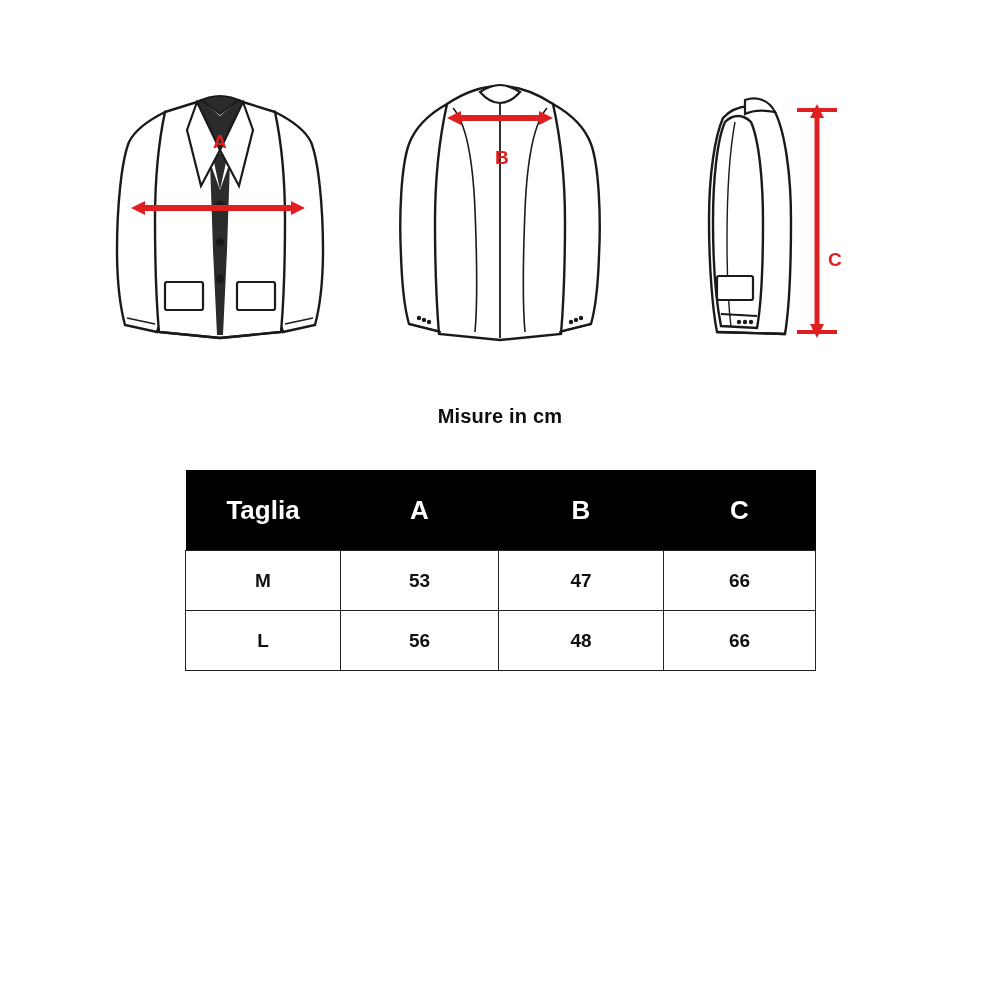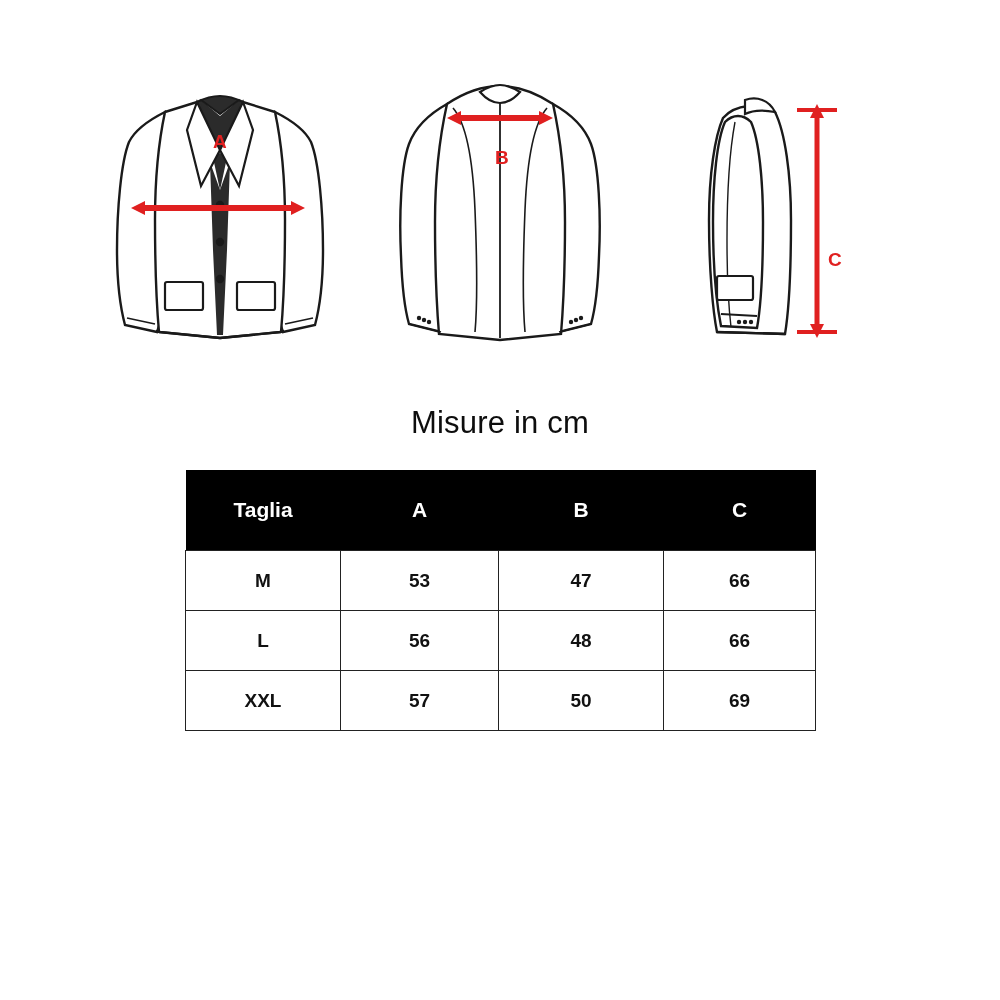--- a/index.html
+++ b/index.html
@@ -49,42 +49,42 @@
     line-height: 1;
   }
 
   
   .caption {
     position: absolute;
     left: 0;
     top: 405px;
     width: 1000px;
     text-align: center;
-    font-size: 31px;
-    font-weight: normal;
+    font-size: 20px;
+    font-weight: bold;
     letter-spacing: 0.2px;
     color: #0d0d0d;
   }
 
   
   .table-wrap {
     position: absolute;
     left: 185px;
     top: 470px;
     width: 630px;
   }
   table.size-table {
     border-collapse: collapse;
     width: 630px;
     table-layout: fixed;
   }
   table.size-table thead th {
     background: #000000;
     color: #ffffff;
-    font-size: 21px;
+    font-size: 26px;
     font-weight: bold;
     height: 78px;
     border: none;
     text-align: center;
   }
   table.size-table tbody td {
     border: 1px solid #222222;
     height: 57px;
     text-align: center;
     font-size: 19px;
@@ -236,23 +236,17 @@
           <td>53</td>
           <td>47</td>
           <td>66</td>
         </tr>
         <tr>
           <td>L</td>
           <td>56</td>
           <td>48</td>
           <td>66</td>
         </tr>
-        <tr>
-          <td>XXL</td>
-          <td>57</td>
-          <td>50</td>
-          <td>69</td>
-        </tr>
       </tbody>
     </table>
   </div>
 
 </div>
 
 </body></html>

